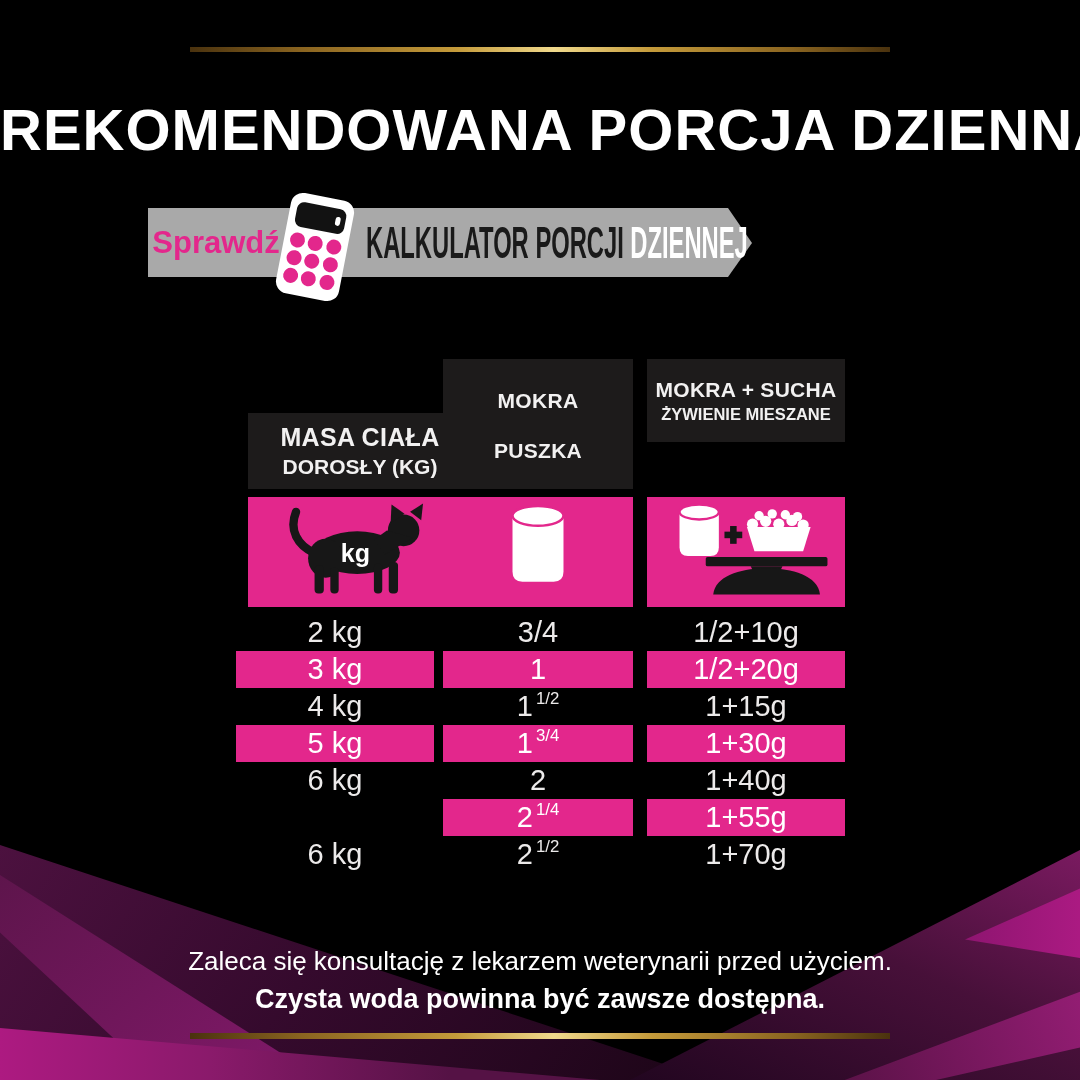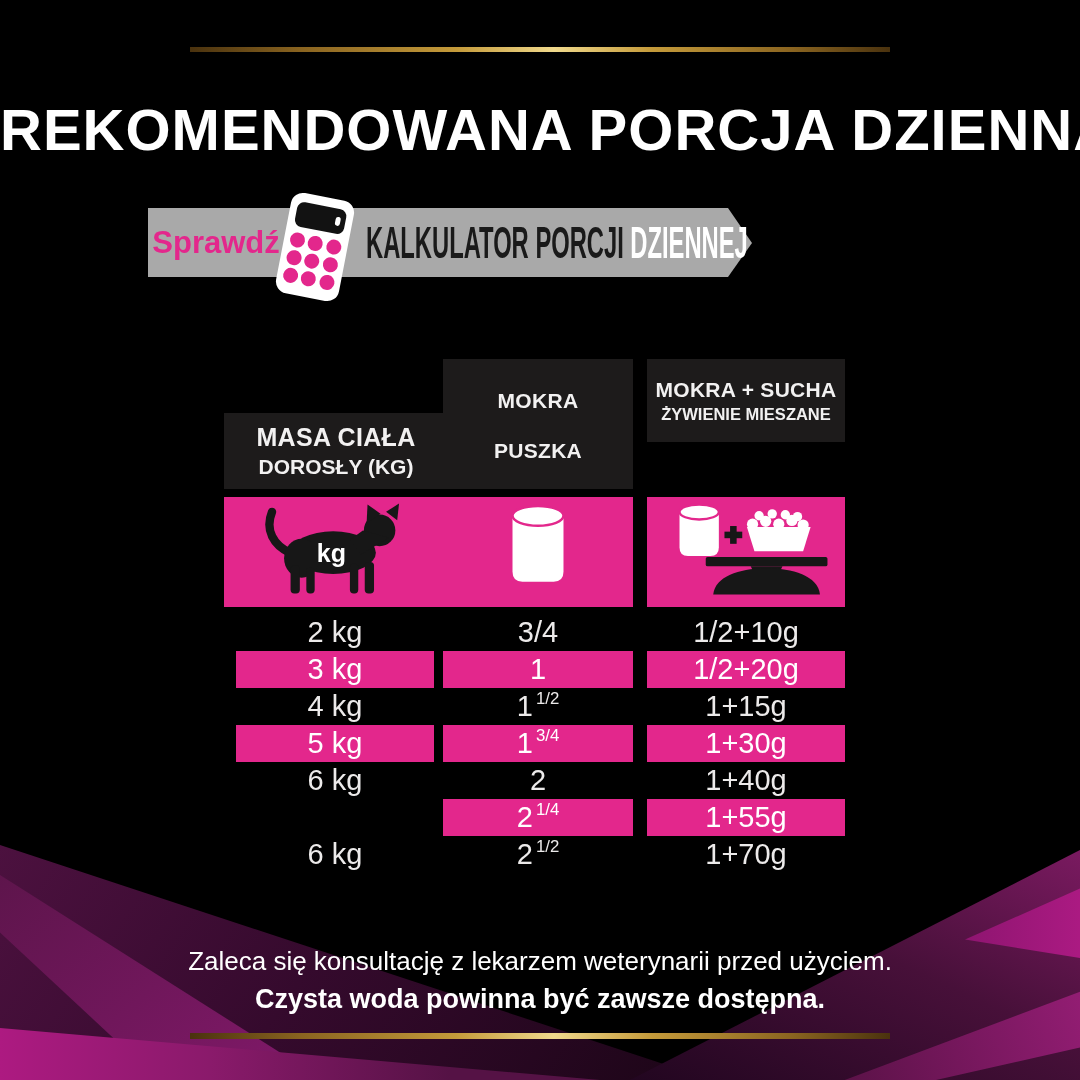--- a/index.html
+++ b/index.html
@@ -50,21 +50,21 @@
   .calc-text{left:366px;top:208px;height:69px;display:flex;align-items:center;z-index:3;
     font-size:44px;font-weight:700;white-space:nowrap;transform:scaleX(0.54);transform-origin:left center;}
   .calc-text .dark{color:#1a1a1a;}
   .calc-text .light{color:#fff;margin-left:12px;}
   .back-note{left:766px;top:204px;color:#fff;font-size:30px;font-weight:700;line-height:37px;z-index:2;}
   
   .hcell{position:absolute;background:#1D1B1B;color:#F2F1F1;display:flex;flex-direction:column;
     align-items:center;justify-content:center;text-align:center;z-index:2;}
   .hrow1{top:327px;height:83px;margin-top:32px;}
   .hrow2{top:413px;height:76px;}
-  .colA{left:224px;width:224px;}
+  .colA{left:248px;width:224px;}
   .colB{left:443px;width:190px;}
   .colC{left:647px;width:198px;}
   .h-main{font-size:21px;font-weight:700;letter-spacing:.3px;}
   .h-big{font-size:25px;font-weight:700;letter-spacing:.3px;}
   .h-sub{font-size:16.5px;font-weight:700;margin-top:3px;}
   .h-sub2{font-size:21px;font-weight:700;margin-top:3px;}
   .icon-cell{position:absolute;top:497px;height:110px;background:#E3278C;display:flex;
     align-items:flex-start;justify-content:center;z-index:2;}
   #rows{position:absolute;left:0;top:0;width:1080px;height:0;z-index:2;}
   .trow{position:absolute;left:0;width:1080px;height:37px;}

